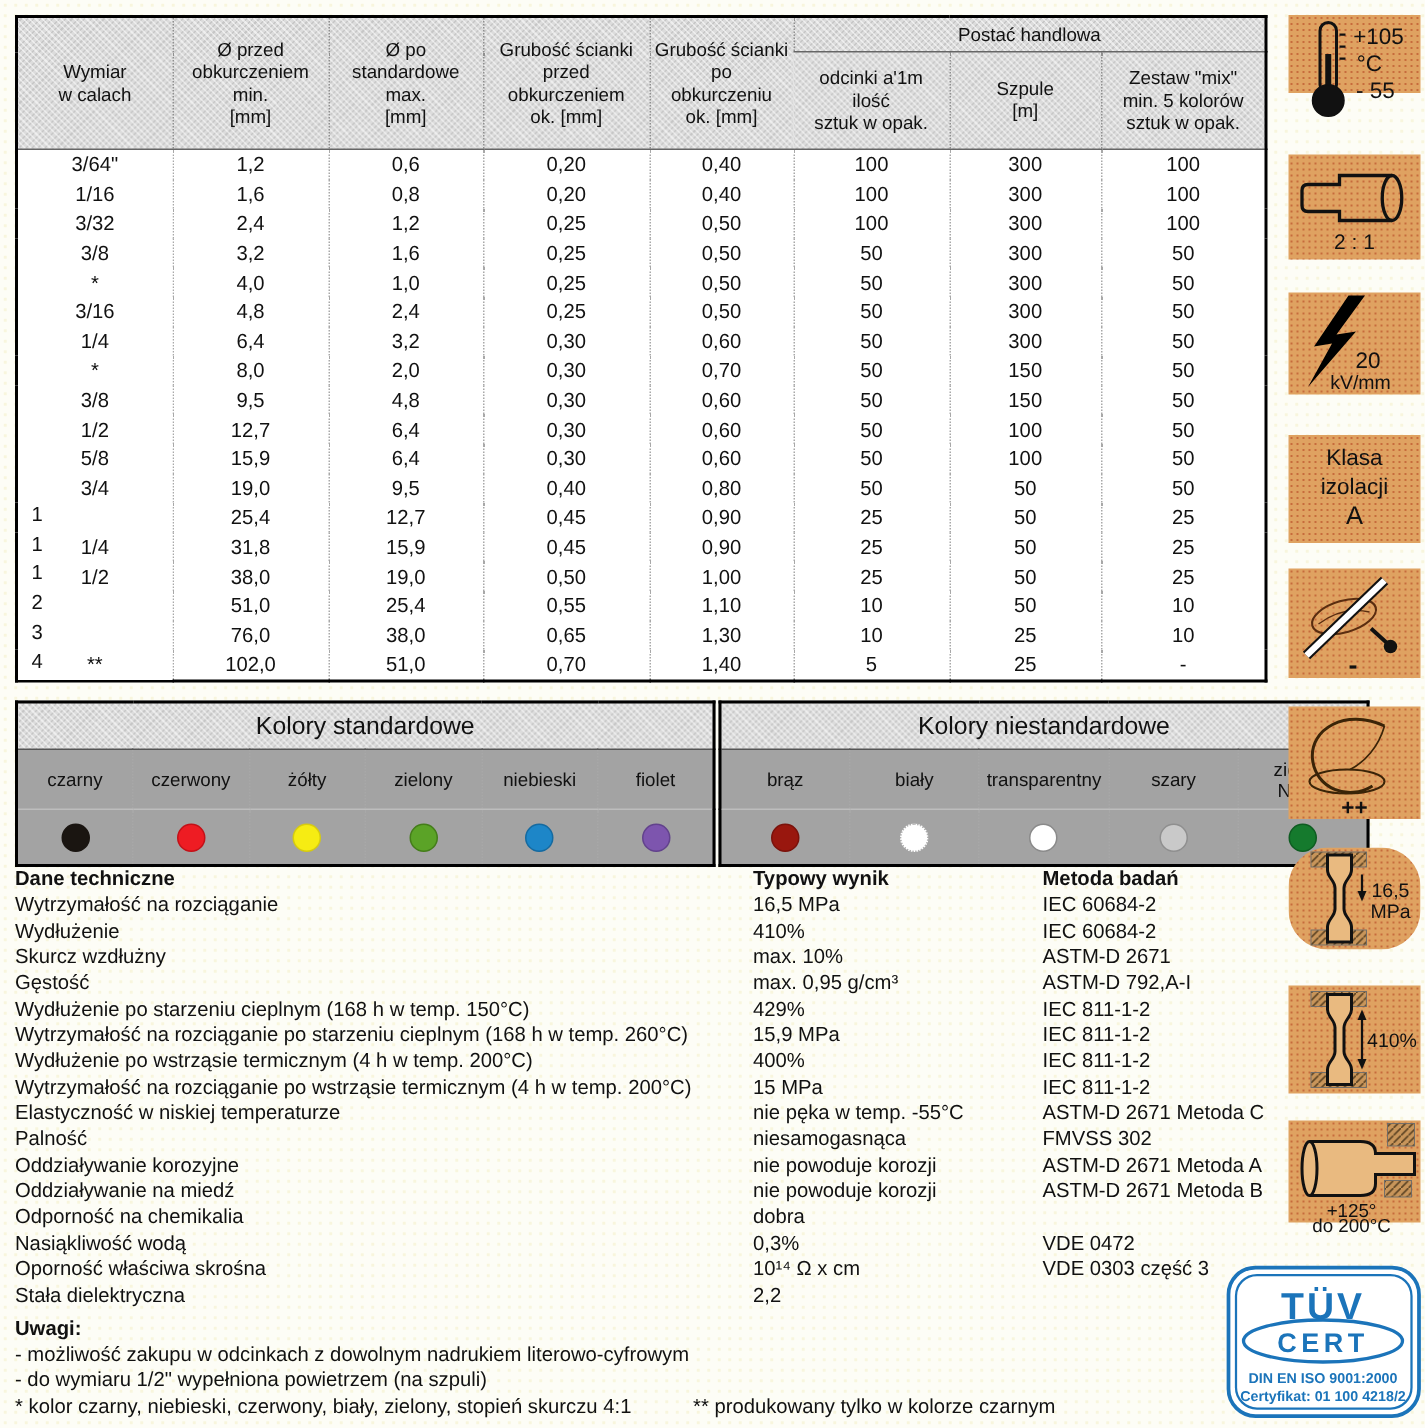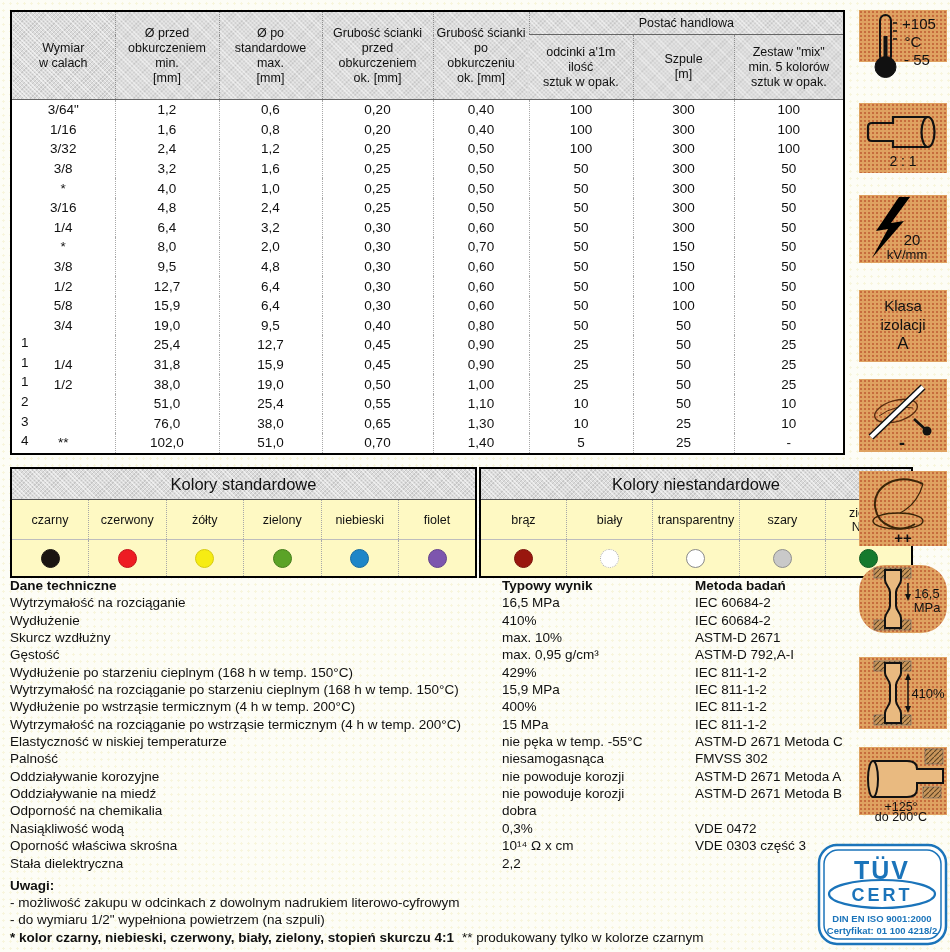--- a/index.html
+++ b/index.html
@@ -27,21 +27,21 @@
   table.size .sub-th{height:60px;}
   .hdr{white-space:pre-line;text-align:center;}
   table.size td{
     font-size:13.5px;text-align:center;height:19.6px;padding:0;
     border-left:1px dotted #a8a8a8;background:#fff;
   }
   table.size td:first-child{border-left:none;}
   td.c-size{position:relative;}
   .size-left{position:absolute;left:9px;top:0;}
   
-  .colors-table{position:absolute;border-collapse:collapse;table-layout:fixed;background:#fef9c3;border:2px solid #000;}
+  .colors-table{position:absolute;border-collapse:collapse;table-layout:fixed;background:#a3a3a3;border:2px solid #000;}
   #colors-standard{left:10px;top:467px;width:467px;}
   #colors-nonstandard{left:479px;top:467px;width:434px;}
   .colors-table th{
     font-weight:normal;font-size:16.5px;height:28px;
     background-color:#dcdcdc;
     background-image:repeating-linear-gradient(45deg, rgba(255,255,255,.55) 0 1px, transparent 1px 3px),
                      repeating-linear-gradient(-45deg, rgba(140,140,140,.28) 0 1px, transparent 1px 3px);
     border-bottom:1.5px solid #555;
   }
   .colors-table td{border-left:1px dotted #a8a8a8;text-align:center;}
@@ -50,21 +50,21 @@
   .colors-table td.color-dot-cell{height:34px;}
   .dot{display:inline-block;width:17px;height:17px;border-radius:50%;vertical-align:middle;}
   
   .tech{position:absolute;left:10px;top:577px;width:838px;font-size:13.5px;line-height:17.35px;}
   .tech-row,.tech-head-row{display:grid;grid-template-columns:492px 193px 1fr;}
   .tech-head-row{font-weight:bold;}
   
   .notes{position:absolute;left:10px;top:877px;width:820px;font-size:13.5px;line-height:17.2px;}
   .notes .title{font-weight:bold;}
   .foot-row{display:flex;}
-  .foot-left{width:452px;font-weight:bold;}
+  .foot-left{width:452px;}
   
   .icon{
     position:absolute;left:859px;width:88px;
     background-color:#dfa261;
     background-image:radial-gradient(rgba(178,62,30,.55) .7px, transparent 1.05px);
     background-size:4px 4px;
   }
   .icon svg{display:block;}
   .klasa{font-size:15px;text-align:center;line-height:19px;padding-top:6px;}
   .klasa .big{font-size:17px;}
@@ -394,21 +394,21 @@
         <div class="tech-property">Gęstość</div>
         <div class="tech-result">max. 0,95 g/cm³</div>
         <div class="tech-method">ASTM-D 792,A-I</div>
       </div>
       <div class="tech-row">
         <div class="tech-property">Wydłużenie po starzeniu cieplnym (168 h w temp. 150°C)</div>
         <div class="tech-result">429%</div>
         <div class="tech-method">IEC 811-1-2</div>
       </div>
       <div class="tech-row">
-        <div class="tech-property">Wytrzymałość na rozciąganie po starzeniu cieplnym (168 h w temp. 150°C)</div>
+        <div class="tech-property">Wytrzymałość na rozciąganie po starzeniu cieplnym (168 h w temp. 260°C)</div>
         <div class="tech-result">15,9 MPa</div>
         <div class="tech-method">IEC 811-1-2</div>
       </div>
       <div class="tech-row">
         <div class="tech-property">Wydłużenie po wstrząsie termicznym (4 h w temp. 200°C)</div>
         <div class="tech-result">400%</div>
         <div class="tech-method">IEC 811-1-2</div>
       </div>
       <div class="tech-row">
         <div class="tech-property">Wytrzymałość na rozciąganie po wstrząsie termicznym (4 h w temp. 200°C)</div>

